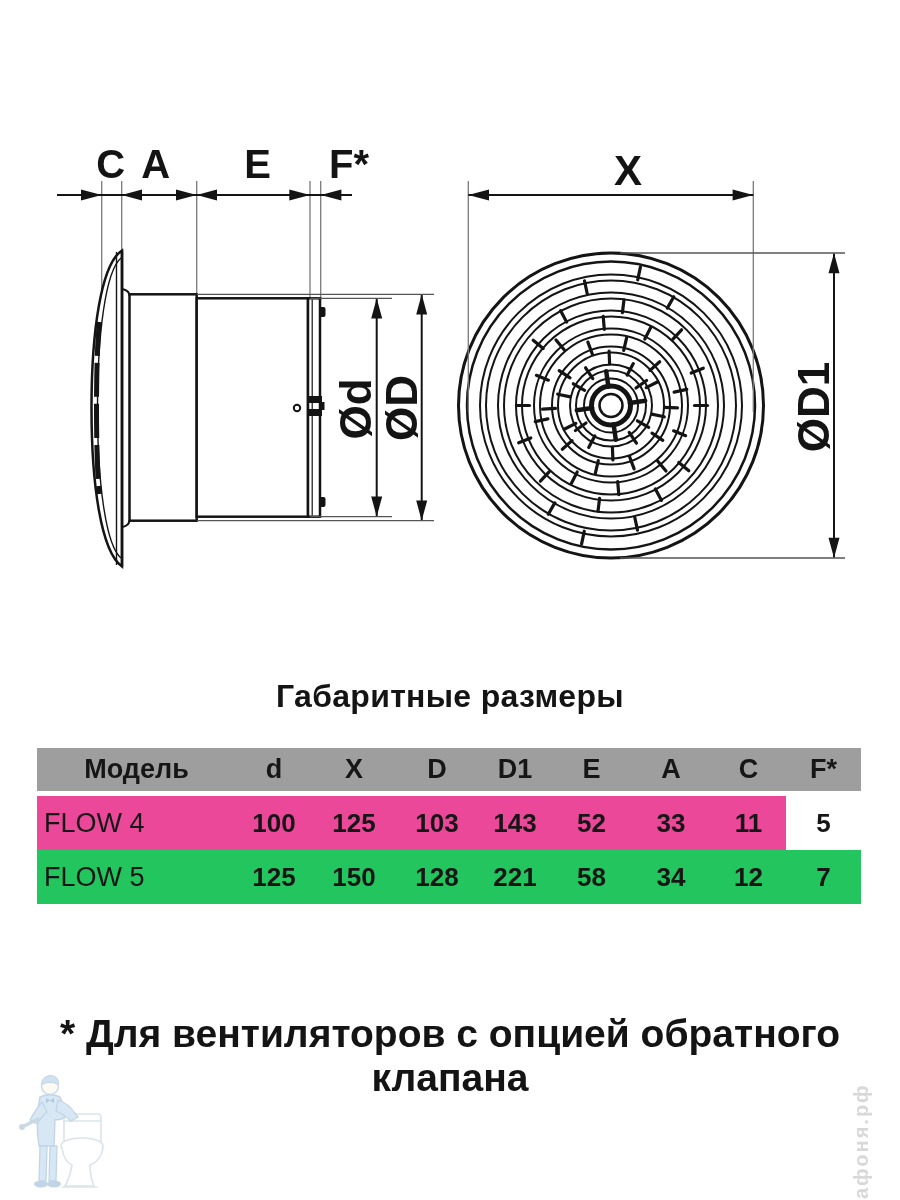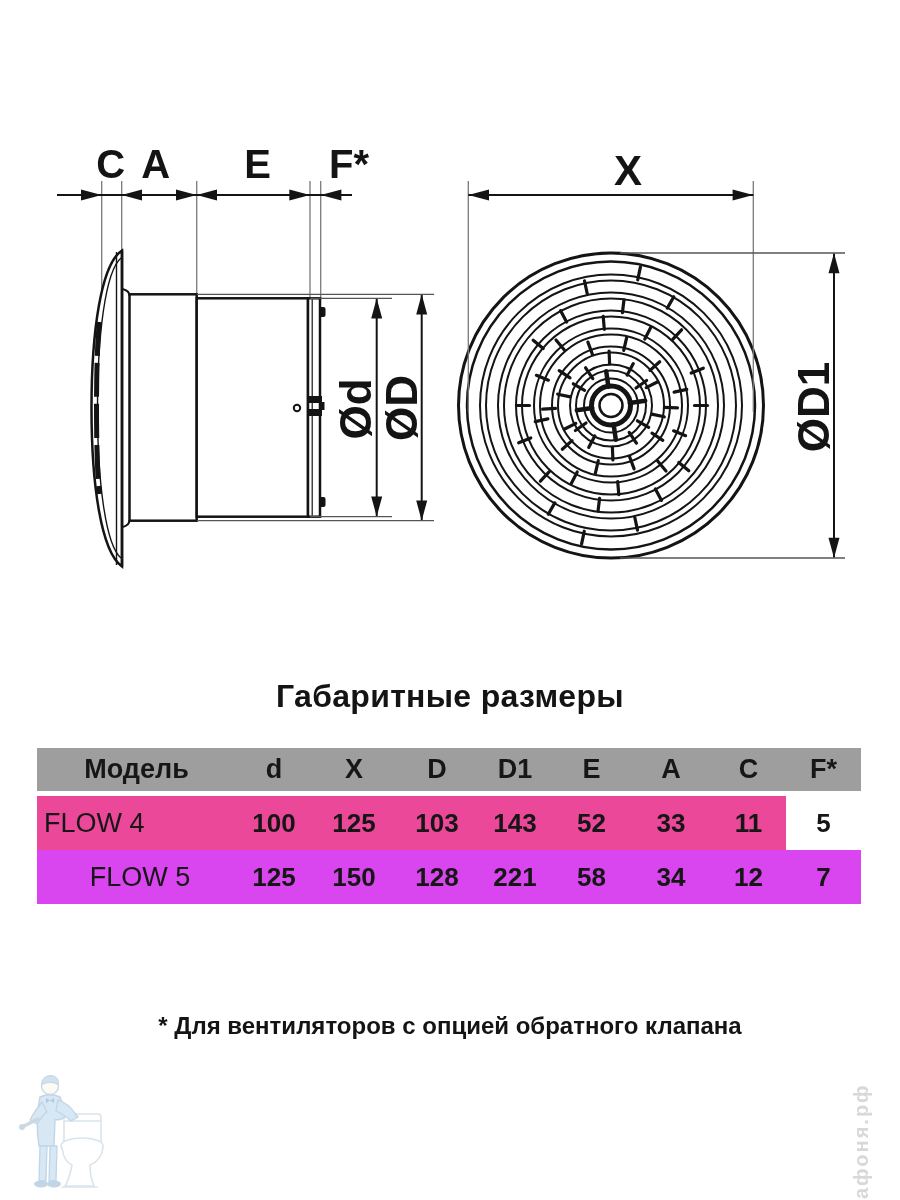--- a/index.html
+++ b/index.html
@@ -14,24 +14,24 @@
   .dims-table col.c-d{width:76px;} .dims-table col.c-x{width:84px;} .dims-table col.c-D{width:82px;}
   .dims-table col.c-D1{width:74px;} .dims-table col.c-E{width:79px;} .dims-table col.c-A{width:80px;}
   .dims-table col.c-C{width:75px;} .dims-table col.c-F{width:75px;}
   .dims-table th{background:#9e9e9e;height:43px;font-size:27px;font-weight:bold;color:#161616;text-align:center;padding:0;}
   .dims-table th.model-h{}
   .dims-table tr.spacer td{height:5px;background:#ffffff;padding:0;}
   .dims-table td{height:54px;font-size:26px;text-align:center;padding:0;color:#161616;}
   .dims-table td.model{font-weight:normal;text-align:left;padding-left:7px;font-size:27px;}
   .dims-table td.num{font-weight:bold;}
   .dims-table tr.row-a td{background:#ec4899;}
-  .dims-table tr.row-b td{background:#d946ef;text-align:center;}
+  .dims-table tr.row-b td{background:#22c55e;}
   .dims-table tr.row-a td.cell-white{background:#ffffff;}
   .footnote{position:absolute;top:1012px;left:0;width:900px;text-align:center;
-        font-size:24px;font-weight:bold;color:#141414;}
+        font-size:39px;font-weight:bold;color:#141414;}
   .logo-mark{position:absolute;left:14px;top:1068px;opacity:.55;}
   .site-mark{position:absolute;left:850px;top:1082px;width:36px;height:118px;
         writing-mode:vertical-rl;transform:rotate(180deg);font-size:20px;font-weight:bold;
         color:#d8d8d8;letter-spacing:2px;text-align:center;}
 </style>
 </head>
 <body>
 
 <div class="page">
 

